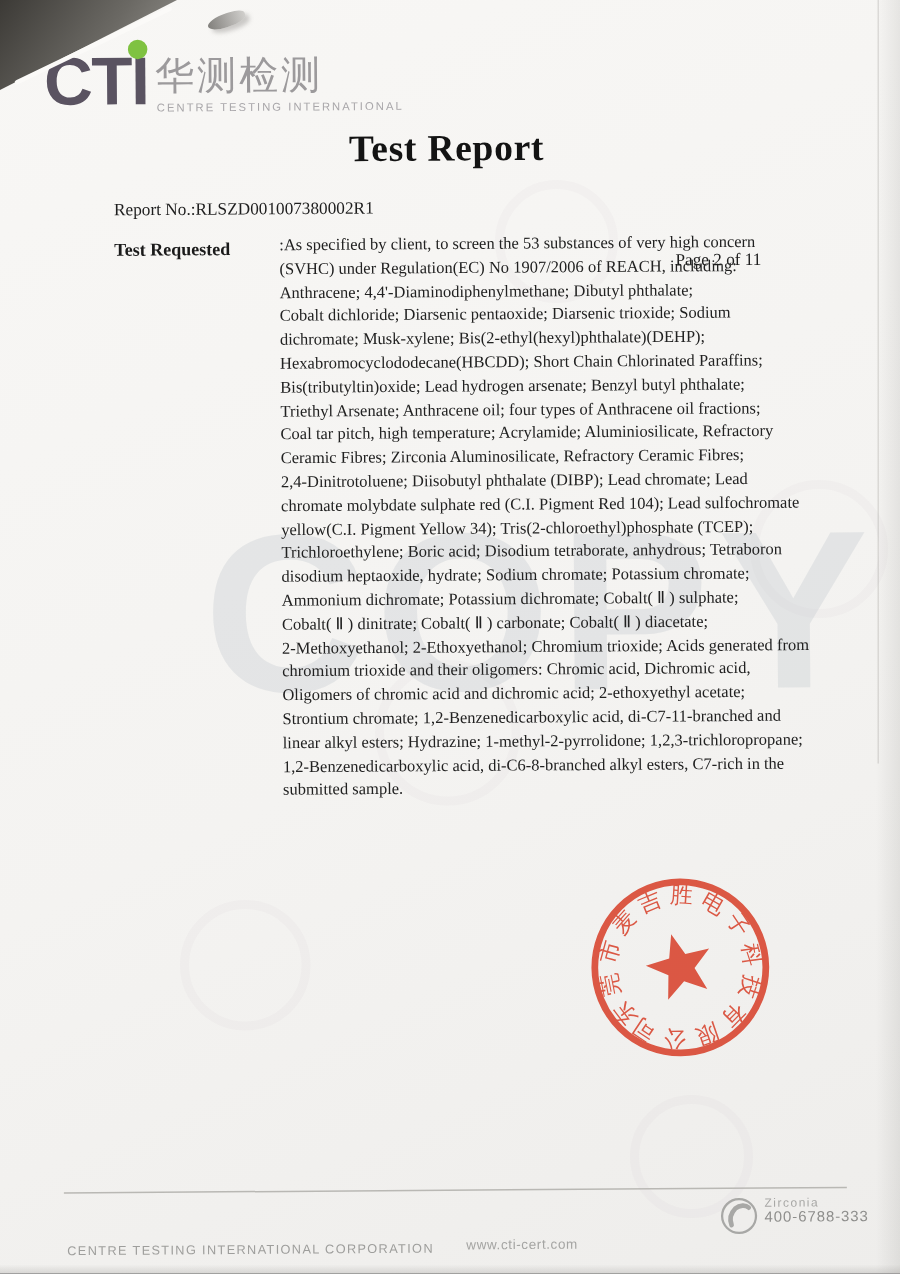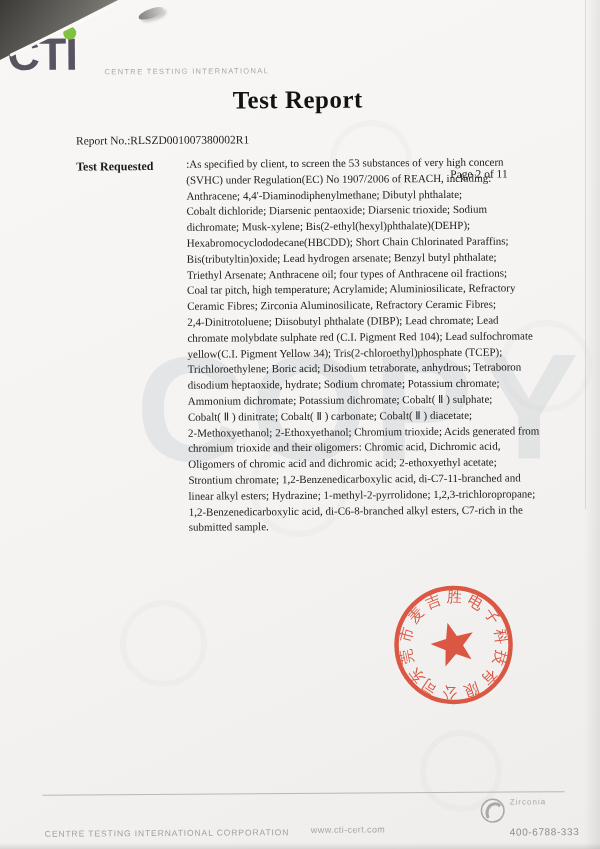--- a/index.html
+++ b/index.html
@@ -24,21 +24,21 @@
   .edge-right{position:absolute;top:0;right:0;width:16px;height:100%;
     background:linear-gradient(90deg,rgba(0,0,0,0),rgba(80,80,75,.10));z-index:4;}
   .edge-right-line{position:absolute;top:0;right:14px;width:1px;height:60%;background:rgba(130,128,124,.22);z-index:4;}
   .edge-bottom{position:absolute;left:0;bottom:0;width:100%;height:6px;
     background:linear-gradient(0deg,rgba(100,98,94,.18),rgba(0,0,0,0));z-index:4;}
 
   
   .sec-circle{position:absolute;border:6px solid rgba(175,165,170,.05);border-radius:50%;z-index:0;}
 
   
-  .logo{position:absolute;left:10px;top:30px;z-index:2;}
+  .logo{position:absolute;left:32px;top:30px;z-index:2;}
   .logo-cti{position:relative;font-family:"Liberation Sans",sans-serif;font-weight:bold;
     font-size:45px;line-height:1;color:#5a5361;letter-spacing:-1px;}
   .logo-dot{position:absolute;left:56px;top:-5px;width:13px;height:13px;border-radius:50%;background:#7fc241;}
   .logo-cn{position:absolute;left:106px;top:37px;font-family:"DejaVu Sans",sans-serif;
     font-size:26px;line-height:1;color:#9c9a9c;letter-spacing:2px;z-index:2;}
   .logo-sub{position:absolute;left:107px;top:66px;font-family:"Liberation Sans",sans-serif;
     font-size:7.5px;color:#a9a7aa;letter-spacing:1.35px;z-index:2;}
 
   .title{position:absolute;left:0;top:86px;width:100%;text-align:center;
     font-size:25px;font-weight:bold;color:#131313;letter-spacing:.5px;z-index:2;}
@@ -59,40 +59,41 @@
   .f-line{position:absolute;left:40px;top:793px;width:522px;height:1px;background:#b9b8b4;z-index:2;}
   .f-company{position:absolute;left:42px;top:827px;font-family:"Liberation Sans",sans-serif;
     font-size:8.5px;color:#9e9e9c;letter-spacing:.9px;z-index:2;}
   .f-web{position:absolute;left:272px;top:825px;font-family:"Liberation Sans",sans-serif;
     font-size:9px;color:#a5a5a3;letter-spacing:.4px;z-index:2;padding-left:36px;}
   .f-email{position:absolute;left:363px;top:821px;font-family:"Liberation Sans",sans-serif;
     font-size:9.5px;color:#a0a09e;letter-spacing:.3px;z-index:2;margin-top:29px;}
   .f-phone{position:absolute;left:477px;top:799px;width:26px;height:26px;z-index:2;}
   .f-hot-label{position:absolute;left:507px;top:799px;font-family:"Liberation Sans",sans-serif;
     font-size:8px;color:#a8a8a6;letter-spacing:1px;z-index:2;}
-  .f-hot-num{position:absolute;left:507px;top:828px;font-family:"Liberation Sans",sans-serif;
+  .f-hot-num{position:absolute;left:507px;top:808px;font-family:"Liberation Sans",sans-serif;
     font-size:10px;color:#8e8e8c;letter-spacing:.6px;z-index:2;}
 </style>
 </head>
 <body>
 
 <div class="scan">
 
   <div class="sec-circle" style="left:330px;top:120px;width:70px;height:70px;"></div>
   <div class="sec-circle" style="left:500px;top:320px;width:80px;height:80px;"></div>
   <div class="sec-circle" style="left:120px;top:600px;width:75px;height:75px;"></div>
   <div class="sec-circle" style="left:420px;top:730px;width:70px;height:70px;"></div>
   <div class="sec-circle" style="left:250px;top:440px;width:85px;height:85px;"></div>
 
   <div class="content">
 
     <div class="logo">
       <div class="logo-cti">CTI</div>
       <div class="logo-dot"></div>
     </div>
+    <div class="logo-cn">华测检测</div>
     <div class="logo-sub">CENTRE TESTING INTERNATIONAL</div>
 
     <div class="title">Test Report</div>
     <div class="report-no">Report No.:RLSZD001007380002R1</div>
     <div class="page-ind">Page 2 of 11</div>
 
     <div class="watermark">COPY</div>
 
     <div class="tr-label">Test Requested</div>
     <div class="tr-text">:As specified by client, to screen the 53 substances of very high concern

